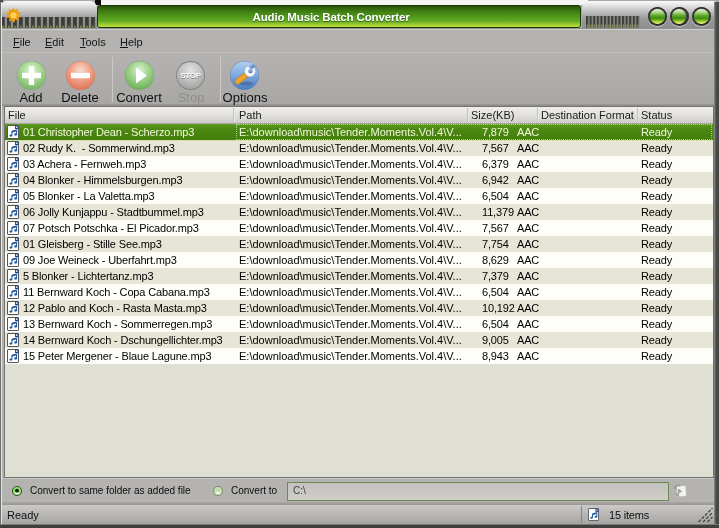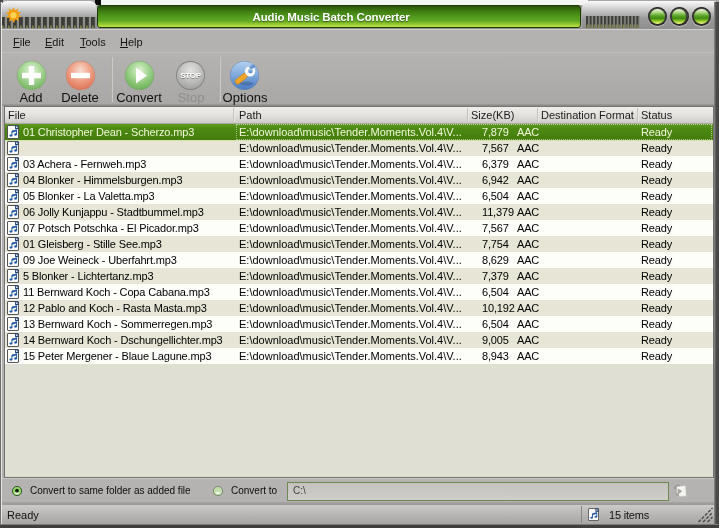--- a/index.html
+++ b/index.html
@@ -241,20 +241,21 @@
       <span class="cell fn">01 Christopher Dean - Scherzo.mp3</span>
       <span class="cell pa">E:\download\music\Tender.Moments.Vol.4\V...</span>
       <span class="cell sz">7,879</span>
       <span class="cell fm">AAC</span>
       <span class="cell st">Ready</span>
     </div>
 <div class="row alt" style="top:140px">
       <svg class="fic" viewBox="0 0 12 14">
         <use href="#mnote"></use>
       </svg>
+      <span class="cell fn">02 Rudy K.  - Sommerwind.mp3</span>
       <span class="cell pa">E:\download\music\Tender.Moments.Vol.4\V...</span>
       <span class="cell sz">7,567</span>
       <span class="cell fm">AAC</span>
       <span class="cell st">Ready</span>
     </div>
 <div class="row w" style="top:156px">
       <svg class="fic" viewBox="0 0 12 14">
         <use href="#mnote"></use>
       </svg>
       <span class="cell fn">03 Achera - Fernweh.mp3</span>

